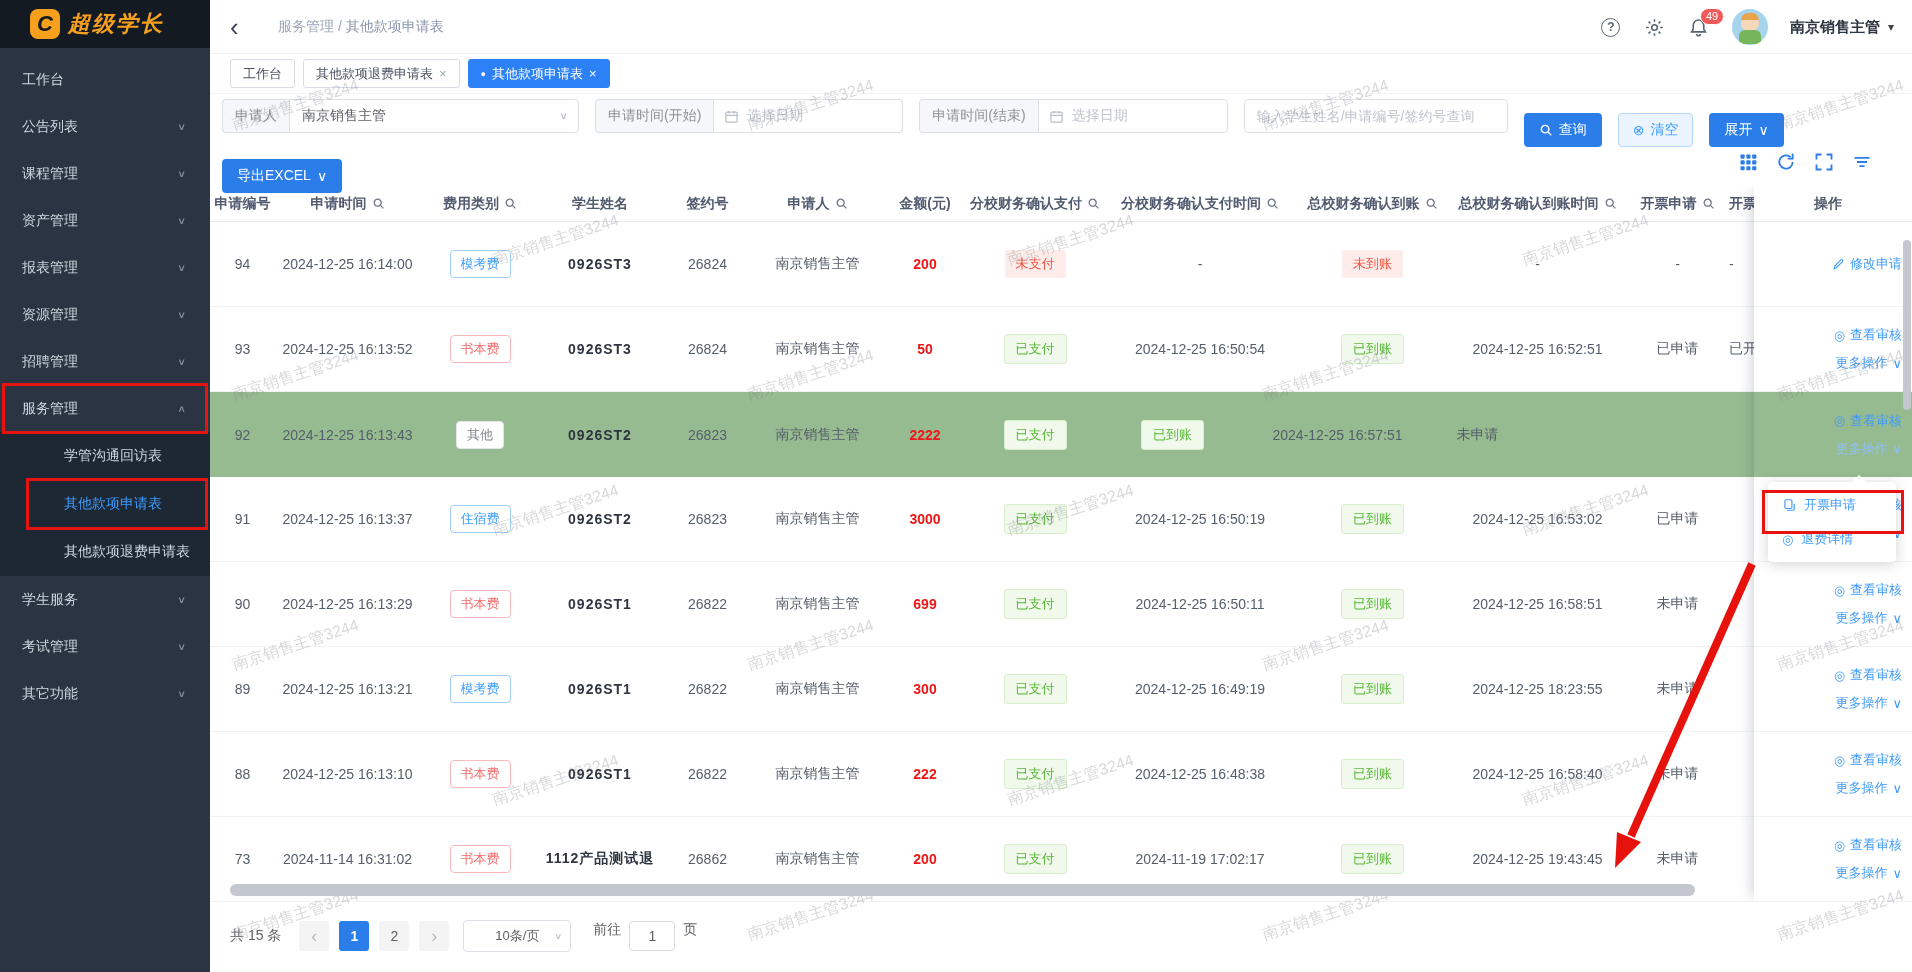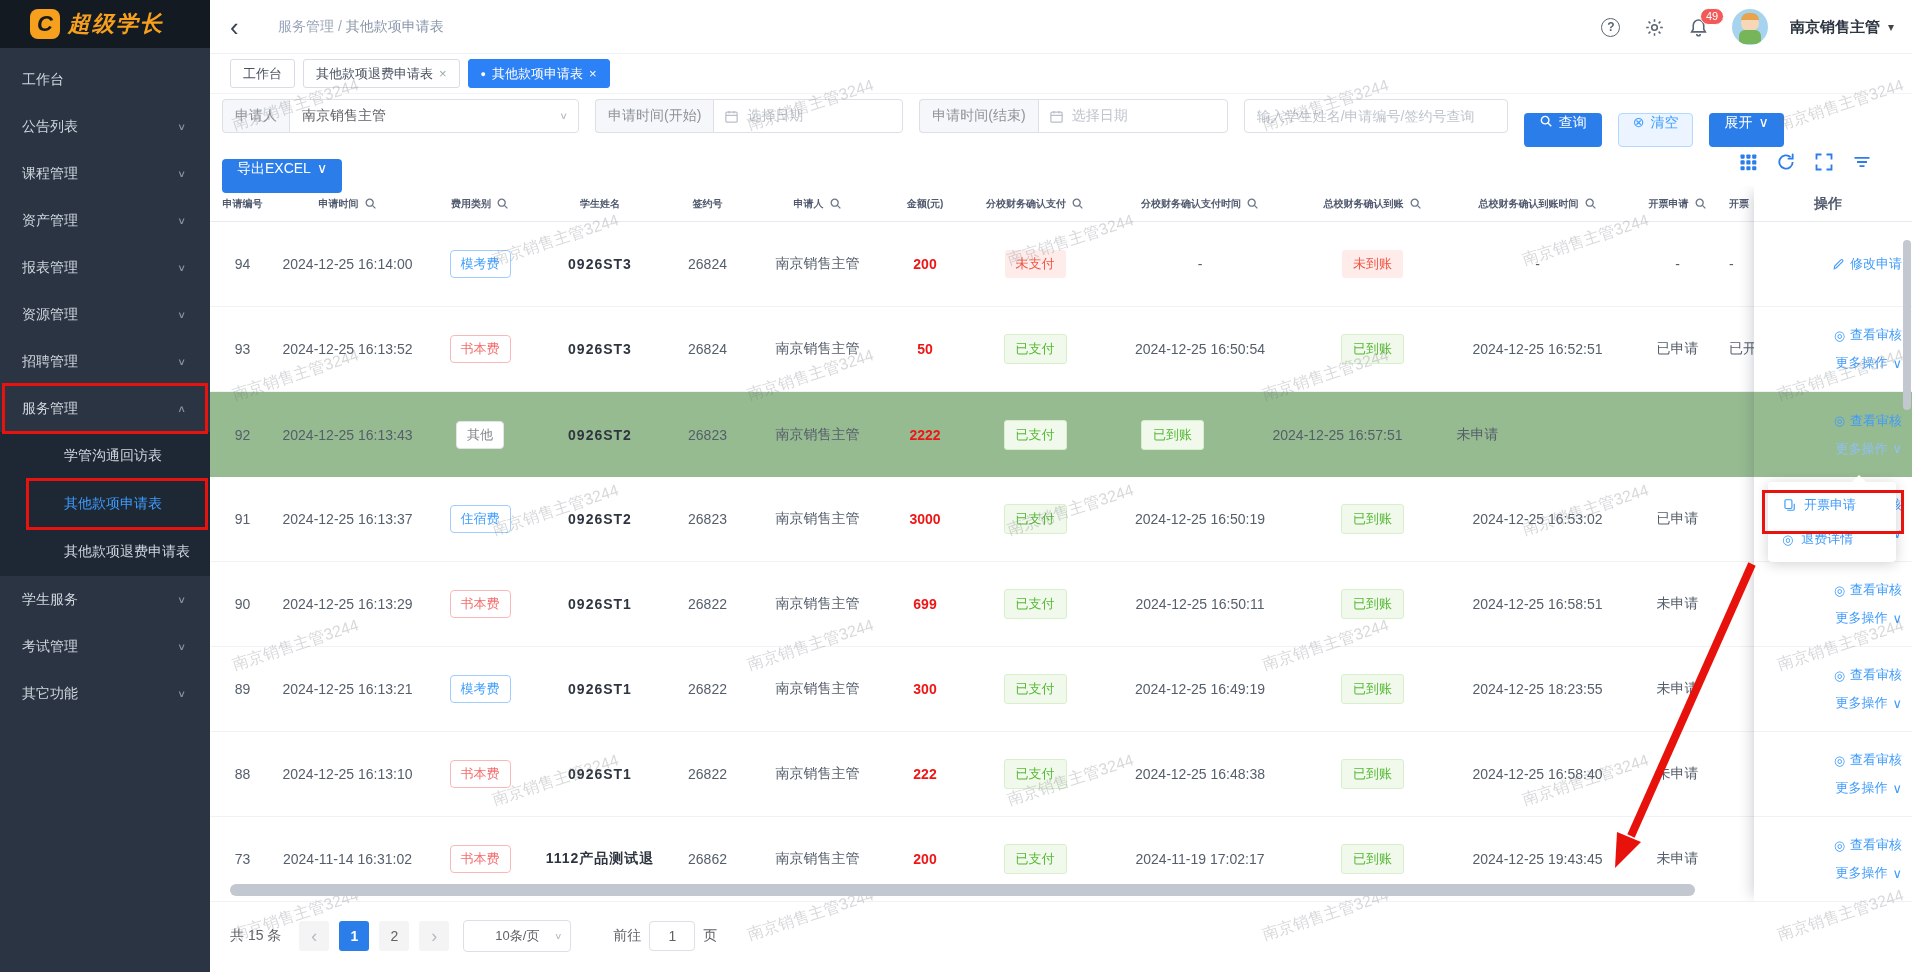--- a/index.html
+++ b/index.html
@@ -57,34 +57,34 @@
   .flabel { display:flex; align-items:center; padding:0 12px; background:#f5f7fa; border:1px solid #dcdfe6;
     border-right:none; border-radius:4px 0 0 4px; color:#909399; font-size:14px; }
   .fselect { position:relative; width:290px; border:1px solid #dcdfe6; border-radius:0 4px 4px 0;
     display:flex; align-items:center; padding:0 28px 0 12px; font-size:14px; color:#606266; background:#fff; cursor:pointer;}
   .fselect .sel-caret { position:absolute; right:10px; color:#b6bcc6; font-size:12px; transform:scaleY(.8);}
   .fdate { width:190px; border:1px solid #dcdfe6; border-radius:0 4px 4px 0; display:flex; align-items:center;
     gap:8px; padding:0 10px; background:#fff; color:#bfc4cd; font-size:14px; cursor:text;}
   .fsearch { width:264px; height:34px; border:1px solid #dcdfe6; border-radius:4px; padding:8px 12px; font-size:14px;
     color:#606266; outline:none; font-family:inherit;}
   .fsearch::placeholder { color:#bfc4cd; }
-  .btn { height:34px; display:flex; align-items:flex-start; gap:6px; padding:0 14px; border-radius:4px;
+  .btn { height:34px; display:flex; align-items:center; gap:6px; padding:0 14px; border-radius:4px;
     font-size:14px; cursor:pointer; border:1px solid transparent;margin-top:28px; }
   .btn-primary { background:#2b7de9; color:#fff; }
   .btn-plain { background:#ecf5ff; color:#409eff; border-color:#b3d8ff; }
 
   .exportbar { position:relative; height:48px; display:flex; align-items:center; padding-left:12px; }
   .mini-icons { position:absolute; right:40px; top:0; height:48px; display:flex; align-items:center; gap:18px; }
   .mini-ic { width:20px; height:20px; color:#2b7de9; cursor:pointer; }
 
   
   .table-area { position:absolute; left:0; top:186px; width:1702px; height:716px; overflow:hidden; }
   .thead, .tr { display:flex; }
   .thead { height:36px; border-bottom:1px solid #e7eaf0; }
-  .th { display:flex; align-items:center; justify-content:center; gap:5px; font-size:10px; font-weight:bold; color:#515a6e; }
+  .th { display:flex; align-items:center; justify-content:center; gap:5px; font-size:14px; font-weight:bold; color:#515a6e; }
   .tr { height:85px; border-bottom:1px solid #f0f2f5; background:#fff; }
   .tr.row-green { background:#97bb90; border-bottom:none; }
   .td { display:flex; align-items:center; justify-content:center; font-size:14px; color:#555e6b; overflow:hidden; }
   .c1{width:65px;} .c2{width:145px;} .c3{width:120px;} .c4{width:120px;} .c5{width:95px;} .c6{width:125px;}
   .c7{width:90px;} .c8{width:130px;} .c9{width:200px;} .c10{width:145px;} .c11{width:185px;} .c12{width:95px;} .c13{width:120px; justify-content:flex-start; padding-left:4px;}
   .student { font-weight:bold; color:#2f3540; letter-spacing:1px; }
   .amount { color:#ee1616; font-weight:bold; }
   .tag { display:inline-block; padding:4px 10px; border:1px solid; border-radius:4px; font-size:13px; background:#fff; }
   .tag-blue { color:#409eff; border-color:#9fcdff; }
   .tag-red { color:#f56c6c; border-color:#f9b9b9; }
@@ -124,21 +124,21 @@
   
   .pagination { position:absolute; left:0; top:912px; width:1702px; height:48px; display:flex; align-items:center; gap:10px; padding-left:20px; background:#fff; z-index:40;}
   .pg-total { font-size:14px; color:#606266; margin-right:8px; }
   .pg-btn { min-width:30px; height:30px; background:#f4f4f5; border-radius:3px; display:flex; align-items:center;
     justify-content:center; font-size:14px; color:#606266; cursor:pointer; }
   .pg-btn.arrow { color:#b4b9c2; font-size:18px; }
   .pg-btn.cur { background:#2b7de9; color:#fff; font-weight:bold; }
   .pg-size { position:relative; width:108px; height:32px; border:1px solid #dcdfe6; border-radius:4px;
     display:flex; align-items:center; justify-content:center; font-size:13px; color:#606266; margin-left:4px; cursor:pointer;}
   .pg-size .sel-caret { position:absolute; right:8px; color:#b6bcc6; font-size:11px; transform:scaleY(.8);}
-  .pg-goto { display:flex; align-items:center; gap:8px; font-size:14px; color:#606266; margin-left:32px; }
+  .pg-goto { display:flex; align-items:flex-start; gap:8px; font-size:14px; color:#606266; margin-left:12px; }
   .pg-input { width:46px; height:30px; border:1px solid #dcdfe6; border-radius:4px; text-align:center;
     font-size:14px; color:#606266; outline:none; font-family:inherit;}
 
   
   .wm-layer { position:absolute; left:0; top:0; width:1702px; height:972px; pointer-events:none; z-index:60; overflow:hidden;}
   .wm { position:absolute; font-size:16px; color:rgba(110,115,122,.28); transform:rotate(-18deg); white-space:nowrap; }
 </style>
 </head>
 <body>
 

